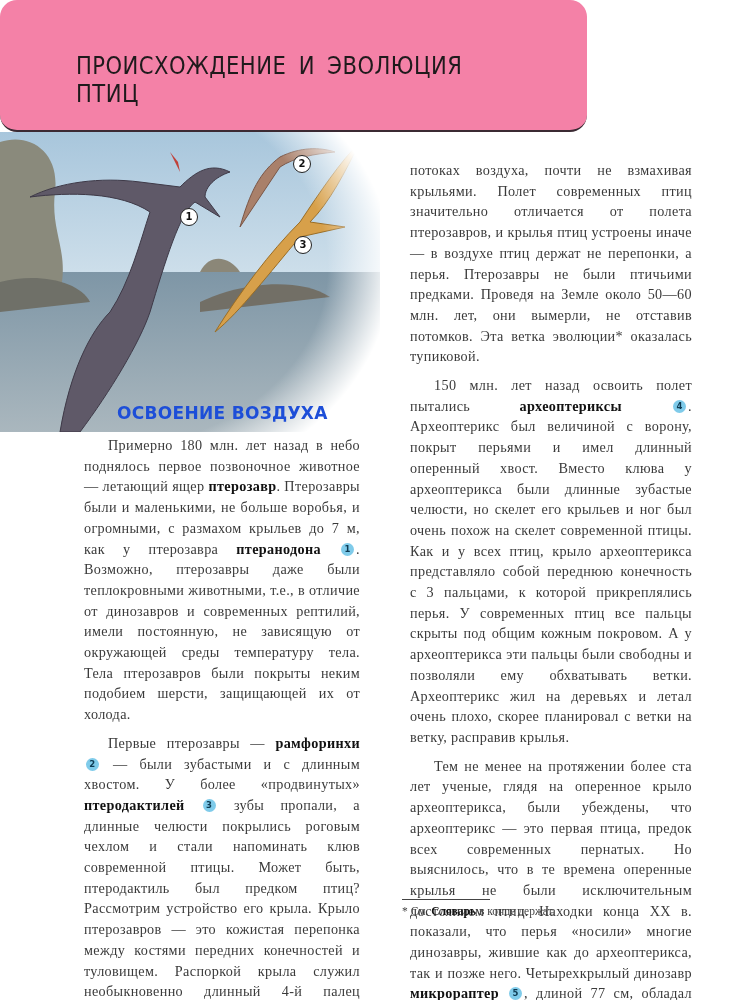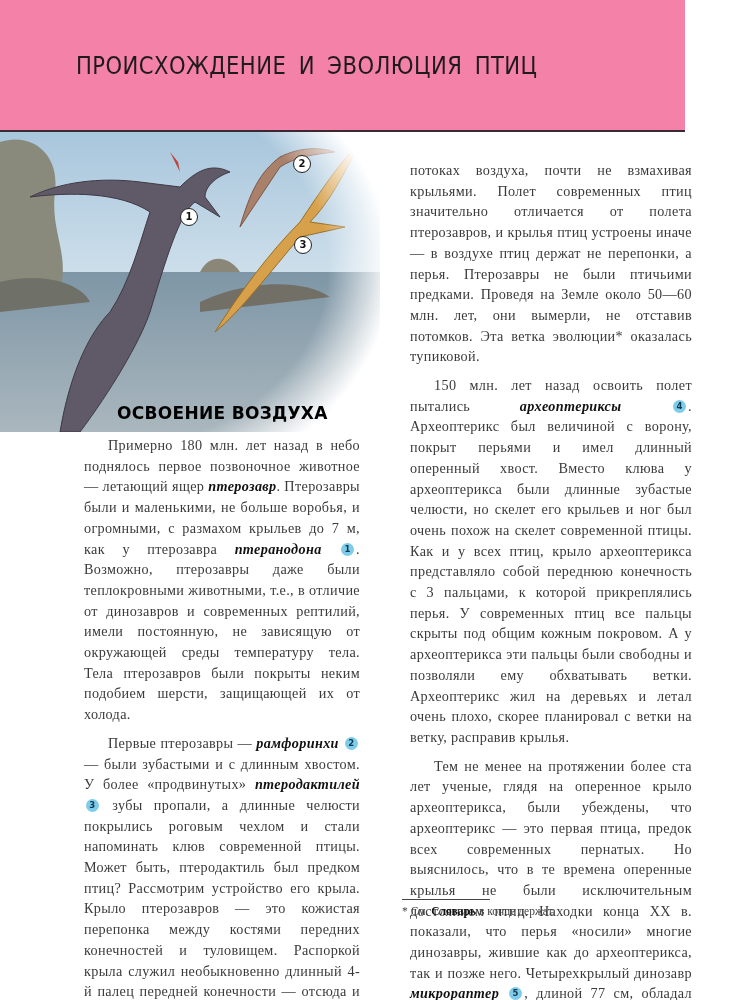--- a/index.html
+++ b/index.html
@@ -3,23 +3,24 @@
 <meta charset="utf-8">
 <style>
   html, body { margin: 0; padding: 0; }
   body {
     width: 741px; height: 1000px; position: relative; overflow: hidden;
     background: #ffffff;
     font-family: "Liberation Serif", "DejaVu Serif", serif;
     color: #3a3a3a;
   }
   .header {
-    position: absolute; left: 0; top: 0; width: 685px; height: 130px;
+    position: absolute; left: 0; top: 0; width: 587px; height: 130px;
     background: #f481a7;
     border-bottom: 2px solid #3b2a33;
+    border-radius: 17px;
   }
   .header-title {
     position: absolute; left: 76px; top: 52px;
     font-family: "DejaVu Sans", "Liberation Sans", sans-serif;
     font-size: 24px; letter-spacing: 0.5px; word-spacing: 6px;
     color: #1f1a1c; font-weight: normal;
     transform: scaleX(0.88); transform-origin: left center;
   }
   .illustration {
     position: absolute; left: 0; top: 132px; width: 380px; height: 300px;
@@ -36,23 +37,23 @@
     position: absolute; font-size: 14.2px; line-height: 20.7px;
     text-align: justify; letter-spacing: 0.35px;
   }
   .col p { margin: 8px; text-indent: 24px; }
   .col p + p { margin-top: 6px; }
   .col-left { left: 76px; top: 427px; width: 292px; }
   .col-right { left: 402px; top: 152px; width: 298px; }
   .section-title {
     position: absolute; left: 117px; top: 403px;
     font-family: "DejaVu Sans", "Liberation Sans", sans-serif;
-    font-weight: bold; font-size: 17px; color: #000000; letter-spacing: 0.3px;
+    font-weight: bold; font-size: 17px; color: #1d4ed8; letter-spacing: 0.3px;
   }
-  .term { font-weight: bold; font-style: italic; color: #111; }
+  .term { font-weight: bold; color: #111; }
   .badge {
     display: inline-block; width: 13px; height: 13px; border-radius: 50%;
     background: #7fcbea; color: #0d3a52;
     font-family: "DejaVu Sans", sans-serif; font-size: 8.5px; font-weight: bold;
     line-height: 13px; text-align: center; text-indent: 0; vertical-align: 2px;
     margin: 0 2px;
   }
   .first-indent-wide { text-indent: 44px !important; }
   .footnote-rule {
     position: absolute; left: 402px; top: 899px; width: 88px; height: 1px; background: #444;

